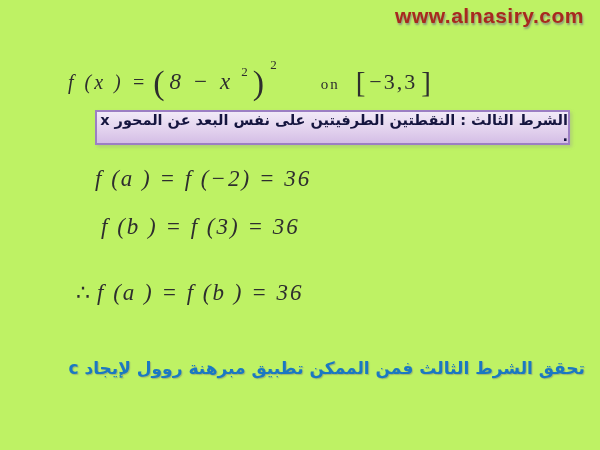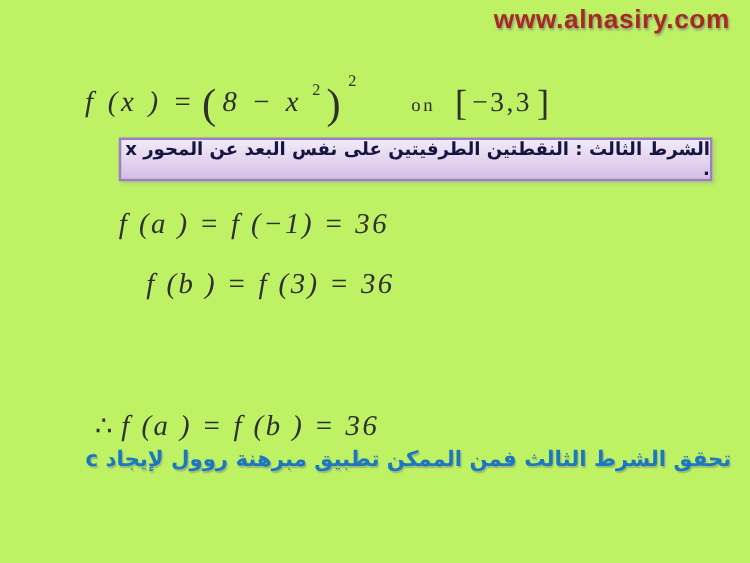--- a/index.html
+++ b/index.html
@@ -19,35 +19,35 @@
     color:#a8291e;
     text-shadow:1px 2px 2px rgba(130,130,130,0.8);
     letter-spacing:0.5px;
   }
 
   
   .math { color:#2e2e2e; white-space:nowrap;
     font-family:"Liberation Serif","DejaVu Serif",serif; }
 
   .formula { position:absolute; left:68px; top:42px; height:46px; line-height:46px; }
-  .formula .lhs  { font-style:italic; font-size:23px; letter-spacing:3px; }
+  .formula .lhs  { font-style:italic; font-size:20px; letter-spacing:3px; }
   .formula .bigp { font-size:34px; vertical-align:-5px; padding:0 1px; }
   .formula .body { font-style:italic; font-size:23px; letter-spacing:3px; }
   .formula .sup  { font-size:13px; vertical-align:13px; margin-left:4px; }
   .formula .sup-outer { font-size:13px; vertical-align:20px; margin-left:1px; }
   .formula .on   { font-size:15px; margin:0 12px 0 40px; letter-spacing:2px; }
   .formula .br   { font-size:29px; vertical-align:-3px; }
   .formula .interval { font-size:22px; letter-spacing:2px; }
 
   .eq { position:absolute; font-size:23px; }
   .eq .eq-body { font-style:italic; letter-spacing:2px; }
   .eq .eq-lead { font-style:normal; margin-right:7px; font-size:22px; }
   .eq-1 { left:95px;  top:166px; }
-  .eq-2 { left:117px; top:214px; }
-  .eq-3 { left:76px;  top:280px;margin-top:48px; }
+  .eq-2 { left:101px; top:214px; }
+  .eq-3 { left:76px;  top:280px; }
 
   
   .condition-box {
     position:absolute; left:95px; top:110px; width:475px; height:35px;
     box-sizing:border-box;
     border:2px solid #9c7fc4;
     background:linear-gradient(180deg,#f1eaf8 0%,#e3d3ee 55%,#d4bee6 100%);
     box-shadow:2px 2px 3px rgba(150,150,150,0.35);
     display:flex; align-items:center; justify-content:center;
     direction:rtl;
@@ -93,21 +93,21 @@
     <span class="br">[</span>
     <span class="interval">−3,3</span>
     <span class="br">]</span>
   </div>
 
   <div class="condition-box">
     <span class="condition-text">الشرط الثالث : النقطتين الطرفيتين على نفس البعد عن المحور x .</span>
   </div>
 
   <div class="eq eq-1 math">
-    <span class="eq-body">f (a ) = f (−1) = 36</span>
+    <span class="eq-body">f (a ) = f (−2) = 36</span>
   </div>
 
   <div class="eq eq-2 math">
     <span class="eq-body">f (b ) = f (3) = 36</span>
   </div>
 
   <div class="eq eq-3 math">
     <span class="eq-lead">∴</span><span class="eq-body">f (a ) = f (b ) = 36</span>
   </div>
 

